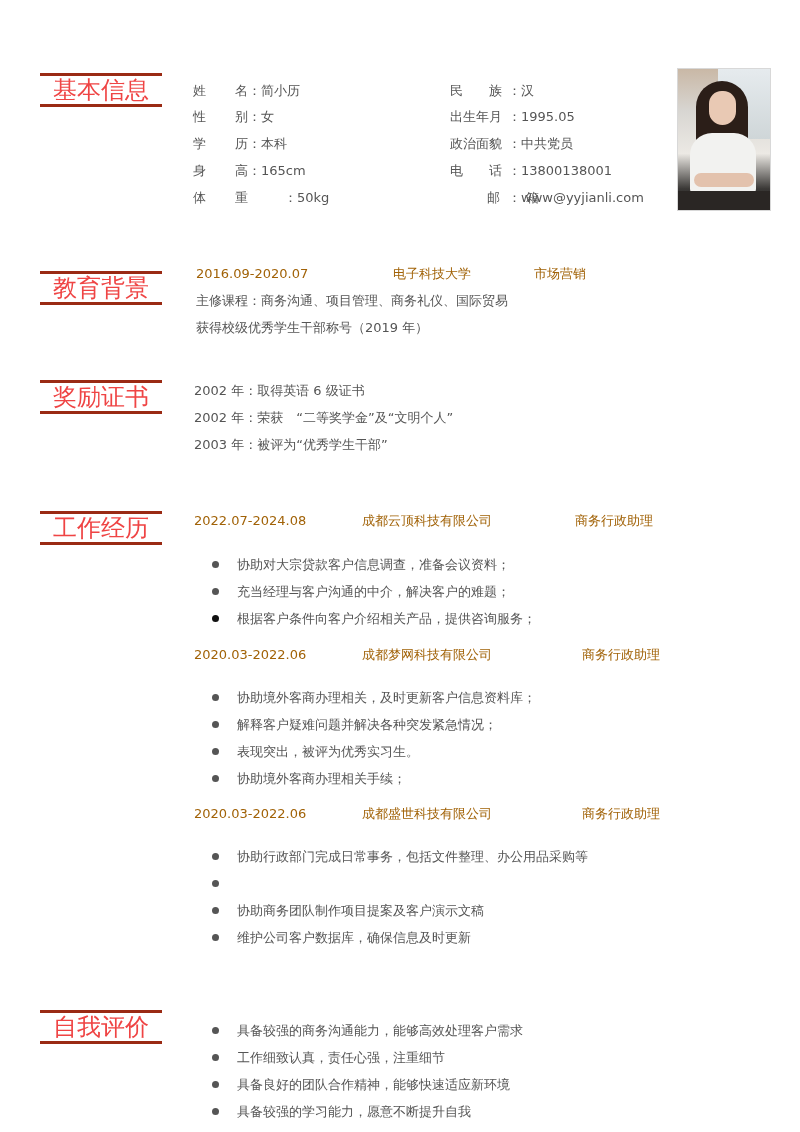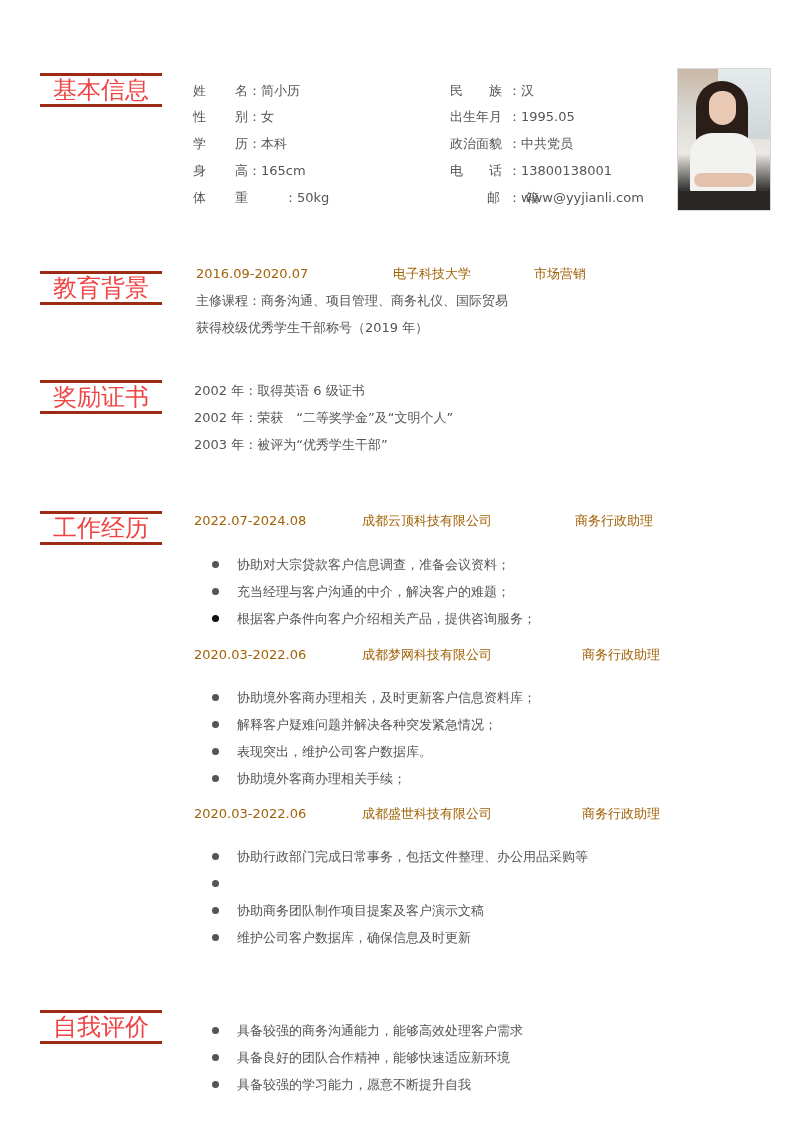--- a/index.html
+++ b/index.html
@@ -110,21 +110,21 @@
   </ul>
 </div>
 
 <div>
   <span class="txt red" style="left:194px;top:647px;">2020.03-2022.06</span>
   <span class="txt red" style="left:362px;top:647px;">成都梦网科技有限公司</span>
   <span class="txt red" style="left:582px;top:647px;">商务行政助理</span>
   <ul class="bullet-list" style="top:674px;">
     <li><span class="dot"></span><span>协助境外客商办理相关，及时更新客户信息资料库；</span></li>
     <li><span class="dot"></span><span>解释客户疑难问题并解决各种突发紧急情况；</span></li>
-    <li><span class="dot"></span><span>表现突出，维护公司客户数据库。</span></li>
+    <li><span class="dot"></span><span>表现突出，被评为优秀实习生。</span></li>
     <li><span class="dot"></span><span>协助境外客商办理相关手续；</span></li>
   </ul>
 </div>
 
 <div>
   <span class="txt red" style="left:194px;top:806px;">2020.03-2022.06</span>
   <span class="txt red" style="left:362px;top:806px;">成都盛世科技有限公司</span>
   <span class="txt red" style="left:582px;top:806px;">商务行政助理</span>
   <ul class="bullet-list" style="top:833px;">
     <li><span class="dot"></span><span>协助行政部门完成日常事务，包括文件整理、办公用品采购等</span></li>
@@ -132,15 +132,16 @@
     <li><span class="dot"></span><span>协助商务团队制作项目提案及客户演示文稿</span></li>
     <li><span class="dot"></span><span>维护公司客户数据库，确保信息及时更新</span></li>
   </ul>
 </div>
 
 <div class="heading" style="top:1010px;">
   <span>自我评价</span>
 </div>
 <ul class="bullet-list" style="top:1007px;">
   <li><span class="dot"></span><span>具备较强的商务沟通能力，能够高效处理客户需求</span></li>
+  <li><span class="dot"></span><span>工作细致认真，责任心强，注重细节</span></li>
   <li><span class="dot"></span><span>具备良好的团队合作精神，能够快速适应新环境</span></li>
   <li><span class="dot"></span><span>具备较强的学习能力，愿意不断提升自我</span></li>
 </ul>
 
 </body></html>

